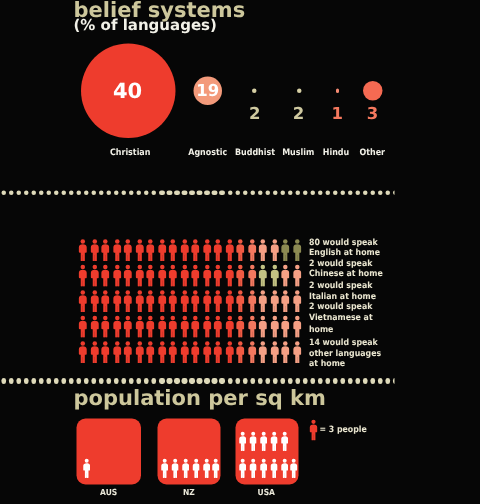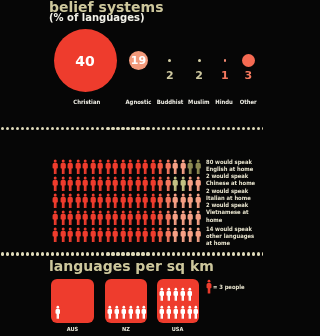--- a/index.html
+++ b/index.html
@@ -775,21 +775,21 @@
       <i style="left:226.80px"></i>
       <i style="left:231.82px"></i>
       <i style="left:236.84px"></i>
       <i style="left:241.86px"></i>
       <i style="left:246.88px"></i>
       <i style="left:251.90px"></i>
       <i style="left:256.92px"></i>
       <i style="left:261.94px"></i>
     </div>
 
-  <div class="ttl sec-title" style="left:49px;top:261px;">languages per sq km</div>
+  <div class="ttl sec-title" style="left:49px;top:261px;">population per sq km</div>
   <div id="density">
       <div class="box" style="left:51.3px;top:278.5px;width:42.3px;height:44px;"></div>
       <div style="position:absolute;left:54.80px;top:304.60px;">
         <svg class="gperson" width="5.6" height="14.4" viewBox="0 0 20 46" shape-rendering="geometricPrecision">
           <circle cx="10" cy="5.0" r="4.7" fill="#ffffff"></circle>
           <path d="M10 10.8 c-5.0 0 -8.2 2.1 -8.2 6.1 l0 9.4 c0 1.4 0.9 2.1 2.0 2.1 l1.9 0 l0 16.8 c0 0.7 0.5 1.0 1.1 1.0 l2.1 0 c0.6 0 1.0 -0.4 1.0 -1.0 l0 -11.8 l0.2 0 l0 11.8 c0 0.6 0.4 1.0 1.0 1.0 l2.1 0 c0.6 0 1.1 -0.3 1.1 -1.0 l0 -16.8 l1.9 0 c1.1 0 2.0 -0.7 2.0 -2.1 l0 -9.4 c0 -4.0 -3.2 -6.1 -8.2 -6.1 z" fill="#ffffff"></path>
         </svg>
       </div>
       <div class="boxlbl" style="left:47.44999999999999px;top:325.9px;width:50px;">AUS</div>
       <div class="box" style="left:104.5px;top:278.5px;width:42.8px;height:44px;"></div>

